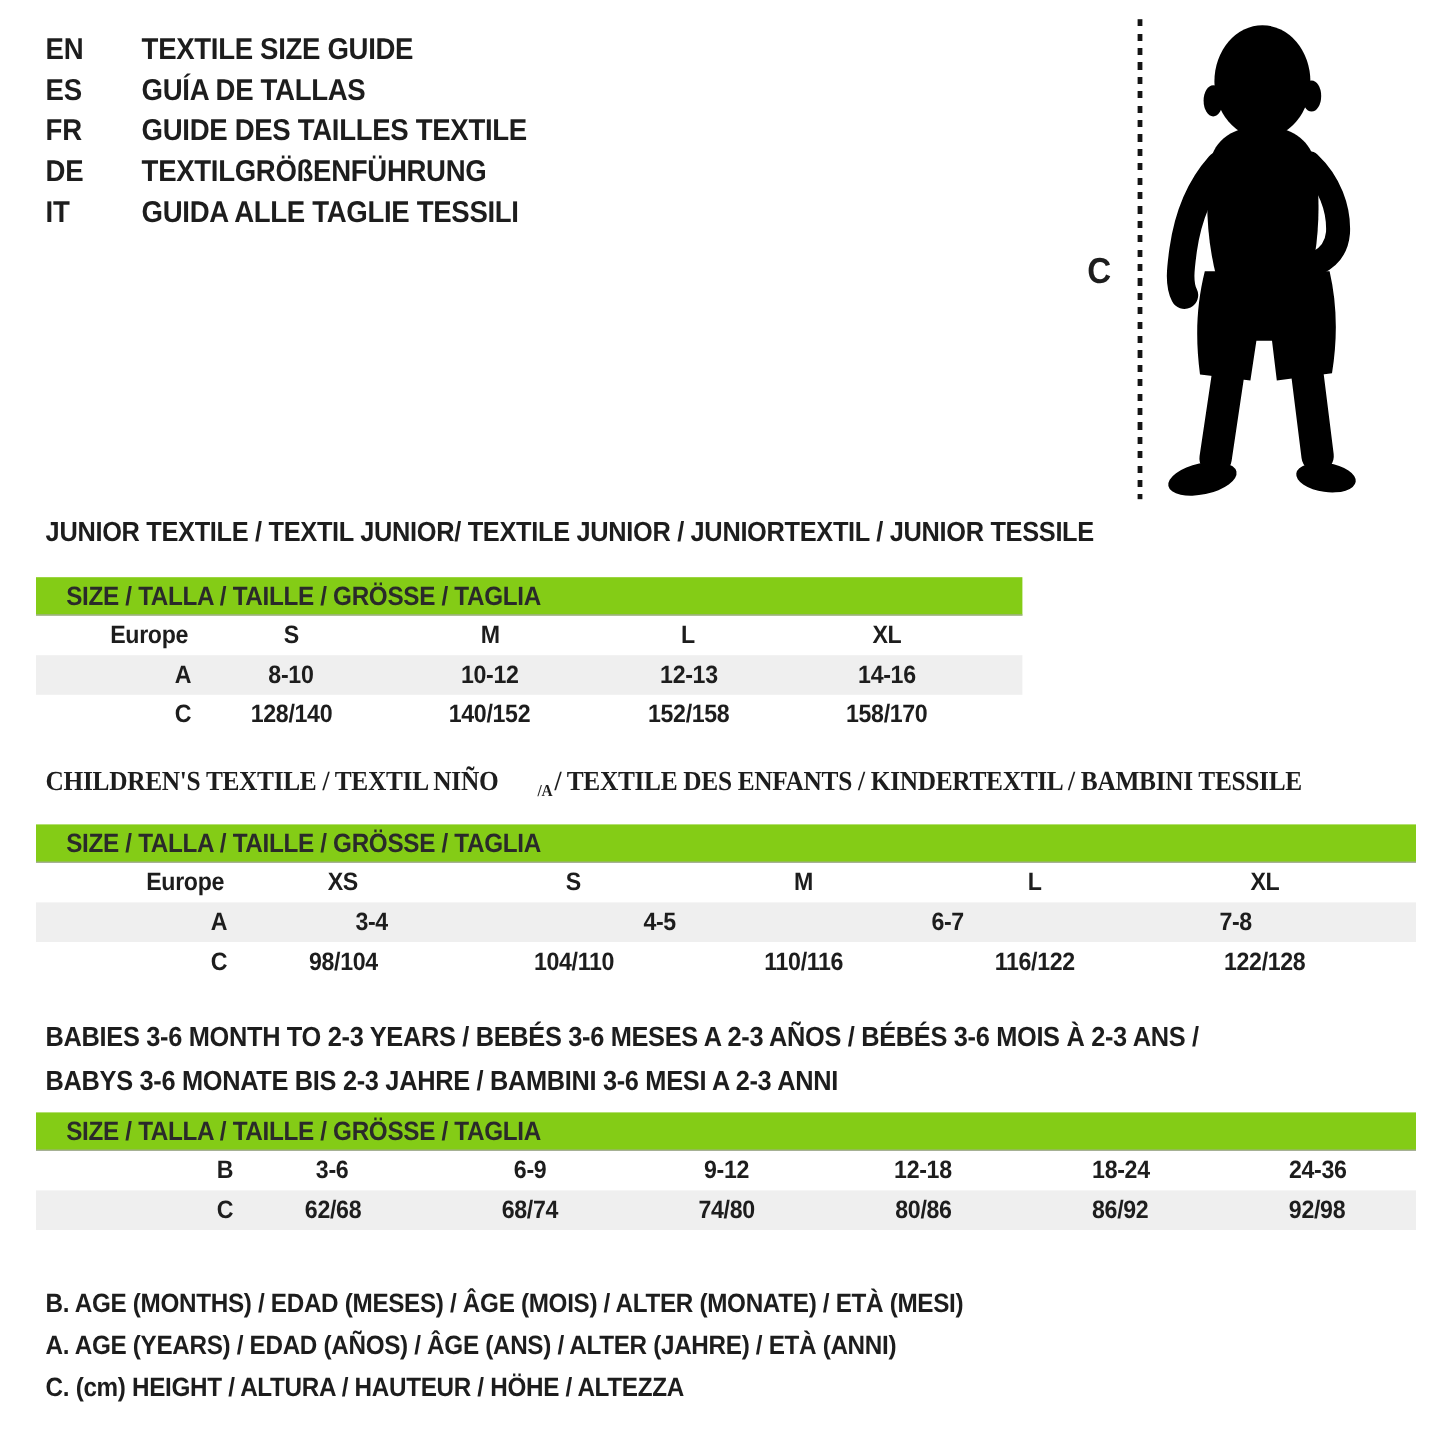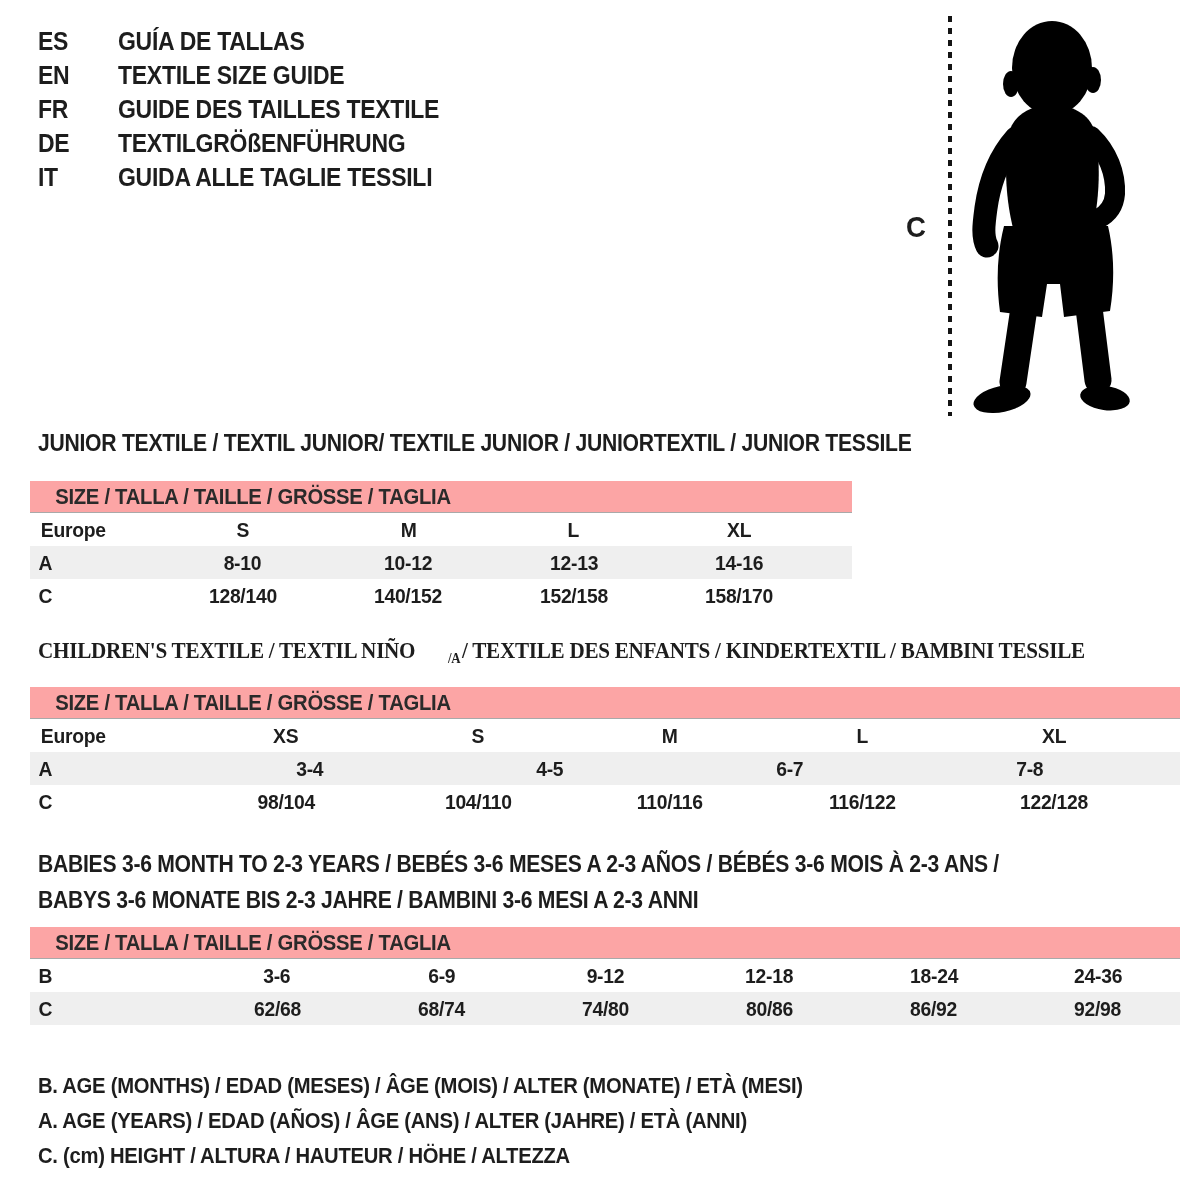--- a/index.html
+++ b/index.html
@@ -29,47 +29,47 @@
   .h-junior{left:38px;top:430px;}
   .h-children{left:38px;top:638px;font-family:Liberation Serif, serif;}
   .h-babies{left:38px;top:846px;line-height:36px;}
   .sub-part{font-size:14px;vertical-align:-5px;}
 
   
   .size-table{left:30px;}
   .t-junior{top:481px;width:822px;}
   .t-children{top:687px;width:1150px;}
   .t-babies{top:927px;width:1150px;}
-  .thead{height:31px;line-height:31px;background:#fca5a5;border-bottom:1px solid #a9a9a9;
+  .thead{height:31px;line-height:31px;background:#84cc16;border-bottom:1px solid #a9a9a9;
          padding-left:8px;font-size:22px;font-weight:bold;color:#2a2a2a;white-space:nowrap;}
   .trow{display:flex;height:33px;line-height:33px;font-size:21px;font-weight:bold;}
   .trow.shaded{background:#efefef;}
-  .tlabel{padding-left:8px;box-sizing:border-box;text-align:left;flex:none;}
+  .tlabel{padding-left:8px;box-sizing:border-box;text-align:right;flex:none;}
   .tcell{flex:1;text-align:center;}
   .t-junior .tlabel{width:130px;}
   .t-junior .trow{padding-right:30px;}
   .t-children .tlabel{width:160px;}
   .t-children .trow{padding-right:30px;}
   .t-babies .tlabel{width:165px;}
   .t-babies .trow{padding-right:0;}
 
   
   .footnotes{left:38px;top:1068px;font-size:22px;font-weight:bold;line-height:35px;white-space:nowrap;}
 </style>
 </head>
 <body>
 
 <div class="abs lang-list">
   <div class="lang-row">
+    <span class="lang-code" data-bind="languages.0.code">EN</span>
+    <span class="lang-label" data-bind="languages.0.label">TEXTILE SIZE GUIDE</span>
+  </div>
+  <div class="lang-row">
     <span class="lang-code" data-bind="languages.1.code">ES</span>
     <span class="lang-label" data-bind="languages.1.label">GUÍA DE TALLAS</span>
-  </div>
-  <div class="lang-row">
-    <span class="lang-code" data-bind="languages.0.code">EN</span>
-    <span class="lang-label" data-bind="languages.0.label">TEXTILE SIZE GUIDE</span>
   </div>
   <div class="lang-row">
     <span class="lang-code" data-bind="languages.2.code">FR</span>
     <span class="lang-label" data-bind="languages.2.label">GUIDE DES TAILLES TEXTILE</span>
   </div>
   <div class="lang-row">
     <span class="lang-code" data-bind="languages.3.code">DE</span>
     <span class="lang-label" data-bind="languages.3.label">TEXTILGRÖßENFÜHRUNG</span>
   </div>
   <div class="lang-row">

